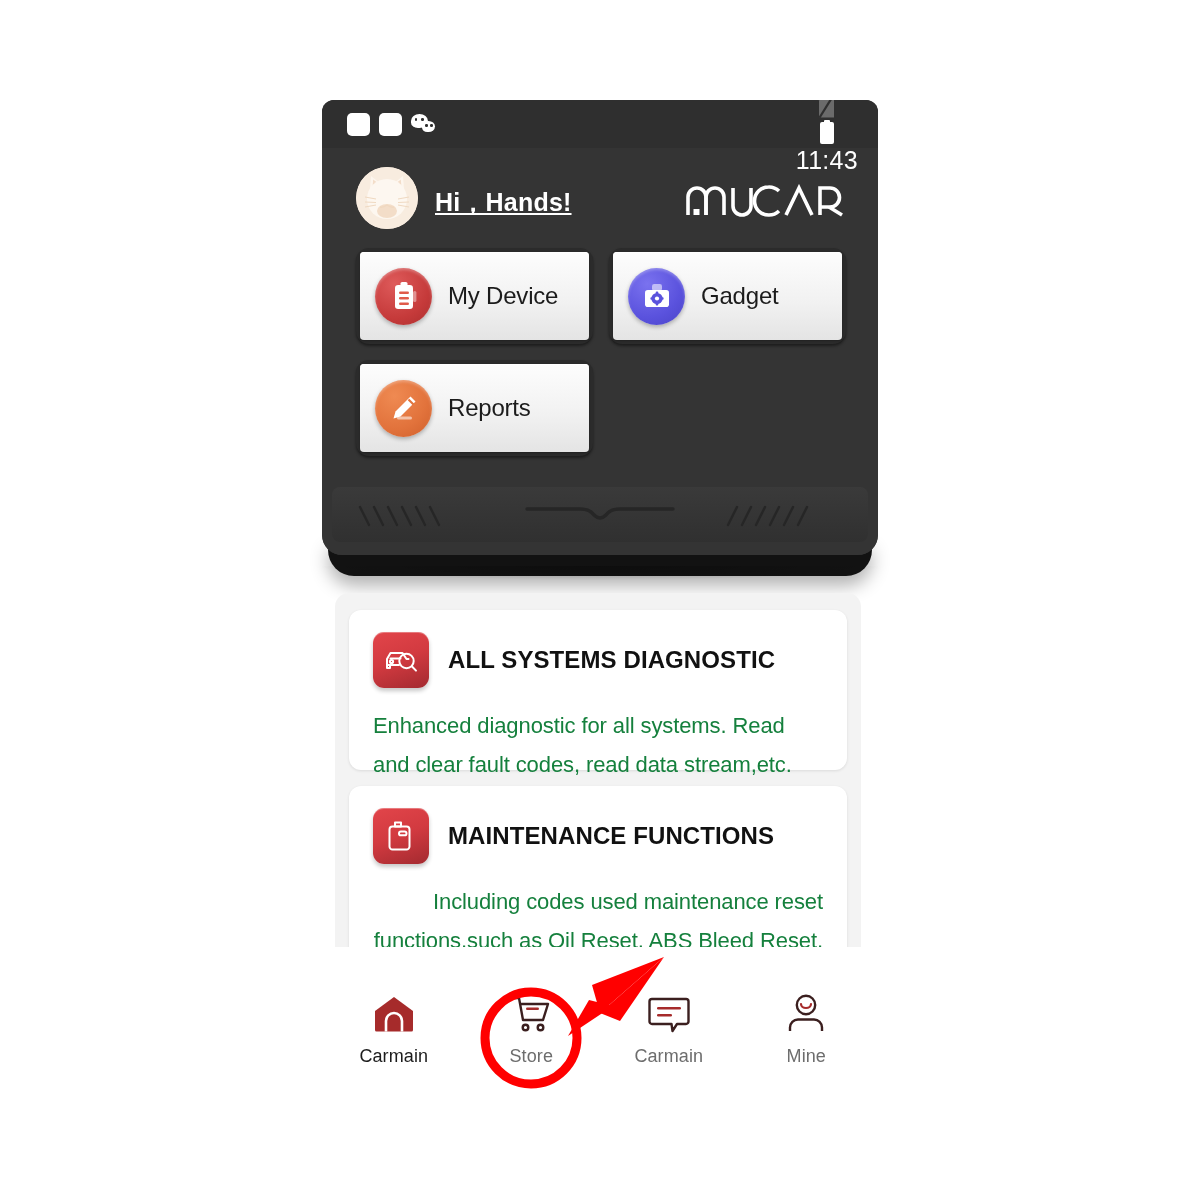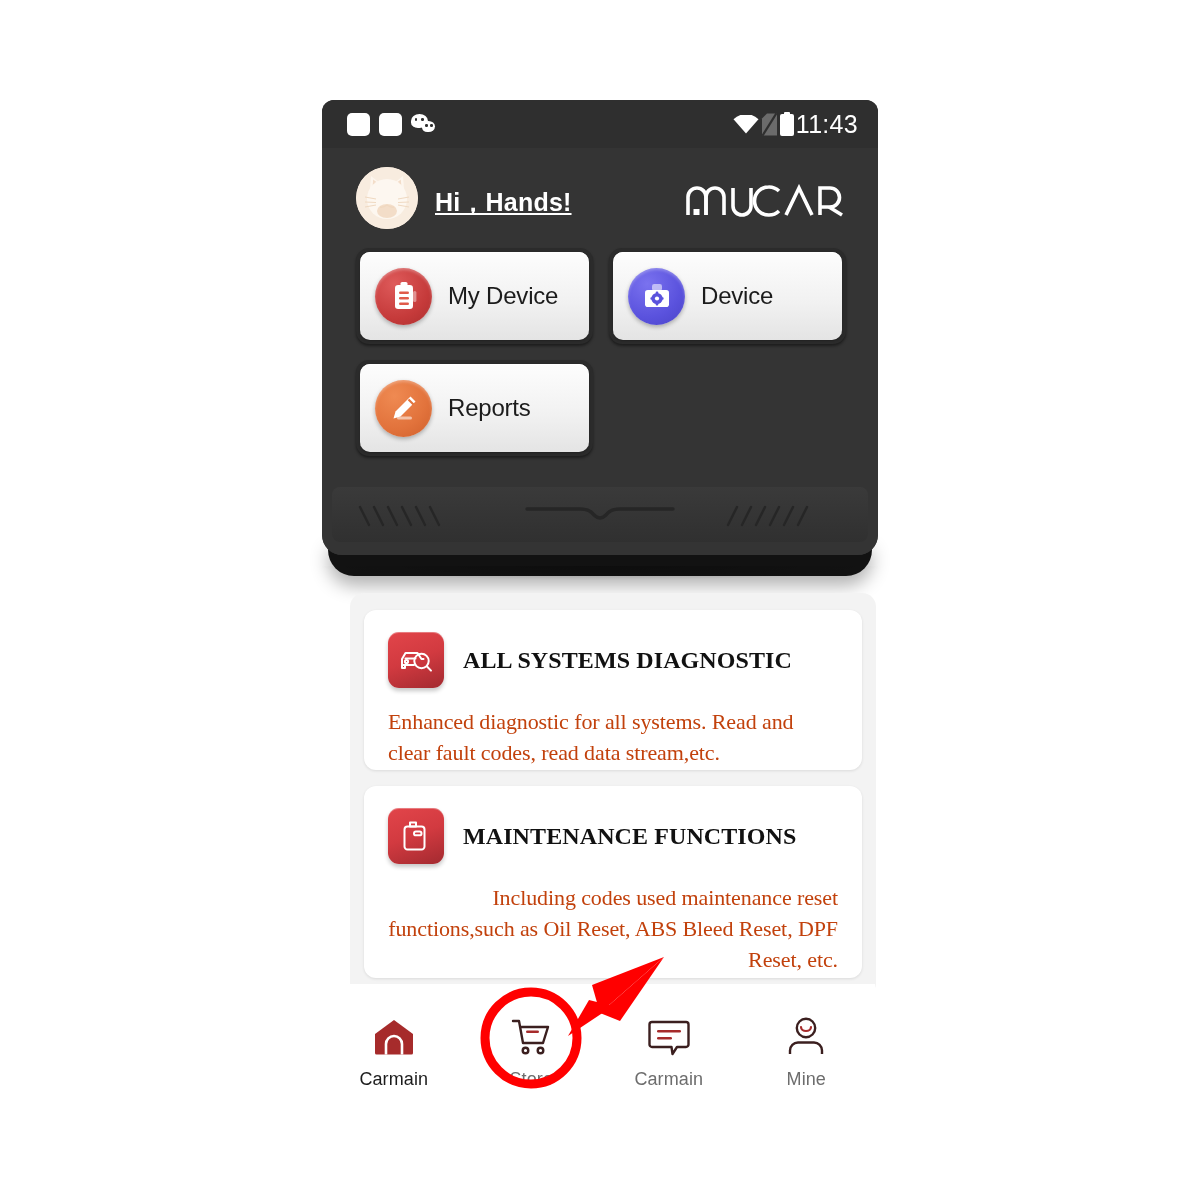--- a/index.html
+++ b/index.html
@@ -37,21 +37,21 @@
     background:#2f2f2f;
     display:flex;align-items:center;
   }
   .sb-left{display:flex;align-items:center;gap:9px;margin-left:25px;}
   .sb-sq{width:23px;height:23px;background:#fff;border-radius:5px;}
   .wechat{position:relative;width:26px;height:20px;}
   .wechat .b1,.wechat .b2{position:absolute;background:#fff;border-radius:50% 50% 50% 40%;}
   .wechat .b1{width:17px;height:14px;left:0;top:0;}
   .wechat .b2{width:13px;height:11px;left:11px;top:7px;}
   .wechat .d{position:absolute;width:2.6px;height:2.6px;background:#2f2f2f;border-radius:50%;}
-  .sb-right{margin-left:auto;margin-right:20px;display:flex;align-items:center;gap:2px;}
+  .sb-right{margin-left:auto;margin-right:20px;display:flex;align-items:center;gap:2px;flex-direction:column;}
   .ic-wifi{width:26px;height:19px;}
   .ic-sim{width:17px;height:23px;position:relative;}
   .ic-bat{width:14px;height:24px;position:relative;}
   .ic-bat .cap{position:absolute;left:4px;top:0;width:6px;height:3px;background:#fff;border-radius:1px;}
   .ic-bat .body{position:absolute;left:0;top:2px;width:14px;height:22px;background:#fff;border-radius:2px;}
   .sb-time{color:#fff;font-size:25px;font-weight:400;letter-spacing:.3px;}
 
   
   .greet{
     position:absolute;left:0;top:48px;width:556px;height:95px;
@@ -76,21 +76,21 @@
     display:grid;grid-template-columns:237px 237px;grid-gap:16px 16px;
   }
   .tile{
     height:96px;border-radius:13px;
     background:#2b2b2b;
     padding:4px;box-sizing:border-box;
     box-shadow:0 2px 3px rgba(0,0,0,.45);
   }
   .tile-face{
     width:100%;height:100%;box-sizing:border-box;
-    border-radius:10px;
+    border-radius:4px;
     background:linear-gradient(180deg,#fdfdfd 0%,#f1f1f1 58%,#e4e4e4 100%);
     display:flex;align-items:center;
     box-shadow:inset 0 1px 0 #fff, 0 1px 2px rgba(0,0,0,.25);
   }
   .tile-ic{
     width:57px;height:57px;border-radius:50%;margin-left:15px;flex:none;
     display:flex;align-items:center;justify-content:center;
     box-shadow:0 2px 4px rgba(0,0,0,.28), inset 0 2px 3px rgba(255,255,255,.28);
   }
   .tile-label{
@@ -109,49 +109,49 @@
   }
   .grill{position:absolute;top:18px;height:26px;width:120px;}
   .grill.l{left:34px;}
   .grill.r{right:34px;}
   .notch{
     position:absolute;left:50%;transform:translateX(-50%);top:16px;width:150px;height:22px;
   }
 
   
   .listpane{
-    position:absolute;left:350px;top:593px;width:526px;height:404px;
-    background:#f3f3f3;border-radius:14px;font-family:Liberation Serif, serif;
+    position:absolute;left:335px;top:593px;width:526px;height:404px;
+    background:#f3f3f3;border-radius:14px;
   }
   .card{
     position:absolute;left:14px;width:498px;
     background:#ffffff;border-radius:12px;
     box-shadow:0 1px 3px rgba(0,0,0,.10);
     box-sizing:border-box;padding:22px 24px 24px 24px;
   }
   .card.c1{top:17px;height:160px;}
   .card.c2{top:193px;height:192px;text-align:right;}
   .card-head{display:flex;align-items:center;}
   .card-ic{
     width:56px;height:56px;border-radius:11px;flex:none;
     background:linear-gradient(160deg,#e2454a 0%,#d23a40 48%,#a32a30 100%);
     display:flex;align-items:center;justify-content:center;
     box-shadow:0 3px 4px rgba(0,0,0,.22), inset 0 1px 0 rgba(255,255,255,.30);
   }
   .card-title{
     margin-left:19px;font-size:24px;font-weight:bold;color:#111;letter-spacing:.1px;
   }
   .card-desc{
-    margin-top:18px;font-size:22px;line-height:31px;color:#c2410c;letter-spacing:-.1px;
+    margin-top:18px;font-size:22px;line-height:39px;color:#15803d;letter-spacing:-.1px;
   }
 
   
   .navbar{
-    position:absolute;left:325px;top:984px;width:550px;height:120px;
-    display:flex;align-items:center;justify-content:space-around;
+    position:absolute;left:325px;top:947px;width:550px;height:120px;
+    display:flex;align-items:flex-end;justify-content:space-around;
     background:#ffffff;
   }
   .navitem{
     width:120px;display:flex;flex-direction:column;align-items:center;
     padding-top:16px;position:relative;
   }
   .navicon{height:46px;display:flex;align-items:center;justify-content:center;}
   .navlabel{margin-top:9px;font-size:18px;color:#6d6d6d;letter-spacing:.1px;}
   .navlabel.active{color:#1c1c1c;}
 
@@ -265,21 +265,21 @@
                   <circle cx="15" cy="16.5" r="5.6" fill="#5a52dd"></circle>
                   <g fill="#5a52dd">
                     <rect x="13.7" y="9.6" width="2.6" height="3.2" rx="1"></rect>
                     <rect x="13.7" y="20.2" width="2.6" height="3.2" rx="1"></rect>
                     <rect x="8.4" y="15.2" width="3.2" height="2.6" rx="1"></rect>
                     <rect x="18.4" y="15.2" width="3.2" height="2.6" rx="1"></rect>
                   </g>
                   <circle cx="15" cy="16.5" r="2.1" fill="#fff"></circle>
                 </svg>
               </div>
-              <div class="tile-label">Device</div>
+              <div class="tile-label">Gadget</div>
             </div>
           </div>
 
 
           <div class="tile">
             <div class="tile-face">
               <div class="tile-ic" style="background:radial-gradient(circle at 34% 28%,#ef8a52,#e2733c 58%,#cf5f2c 100%);">
                 <svg width="30" height="28" viewBox="0 0 30 28">
                   <path d="M21.5 2.5 l5 5 l-15 15 l-7 2 l2 -7 Z" fill="#fff"></path>
                   <path d="M19.5 5.5 l5 5" stroke="#e2733c" stroke-width="2.1"></path>

